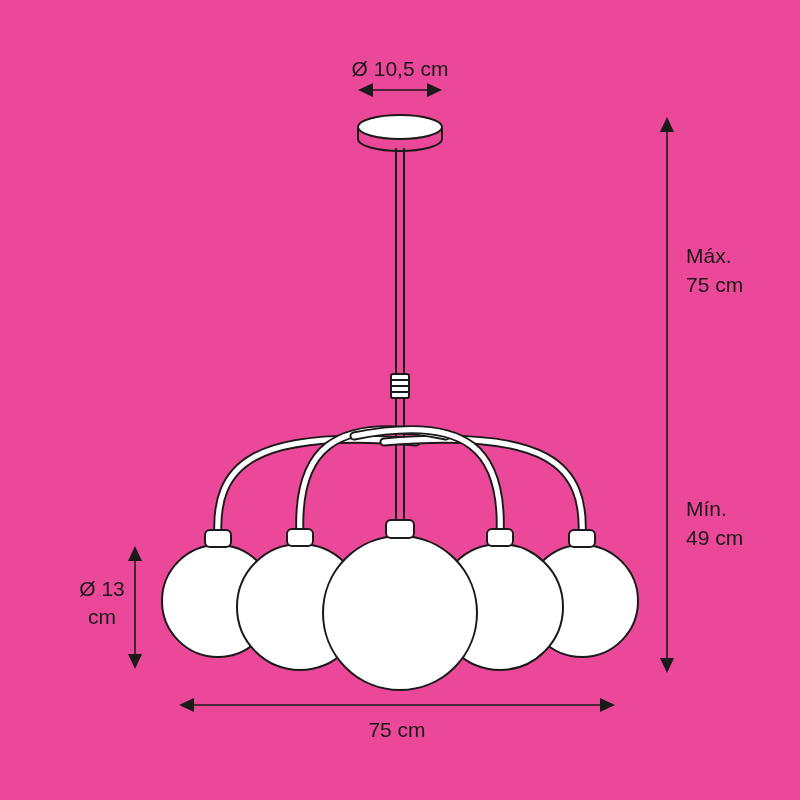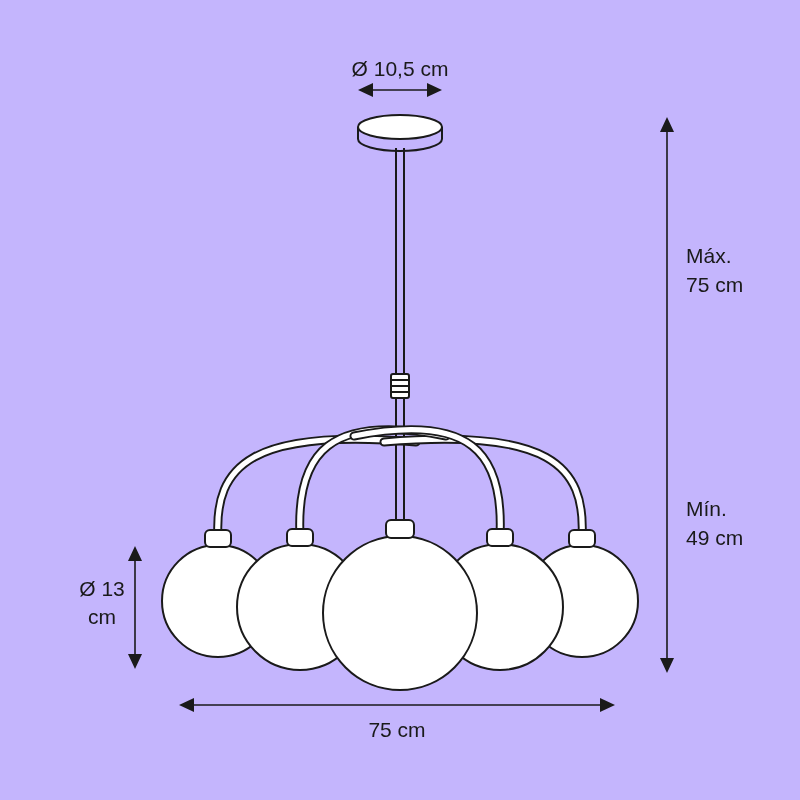--- a/index.html
+++ b/index.html
@@ -4,21 +4,21 @@
 <style>
   html, body {
     margin: 0;
     padding: 0;
     background: #ffffff;
   }
   .stage {
     position: relative;
     width: 800px;
     height: 800px;
-    background: #c4b5fd;
+    background: #ec4899;
     font-family: "Liberation Sans", sans-serif;
     overflow: hidden;
   }
   svg text {
     font-family: "Liberation Sans", sans-serif;
     font-size: 21px;
     fill: #1a1a1a;
   }
   .dim-line {
     stroke: #1a1a1a;

